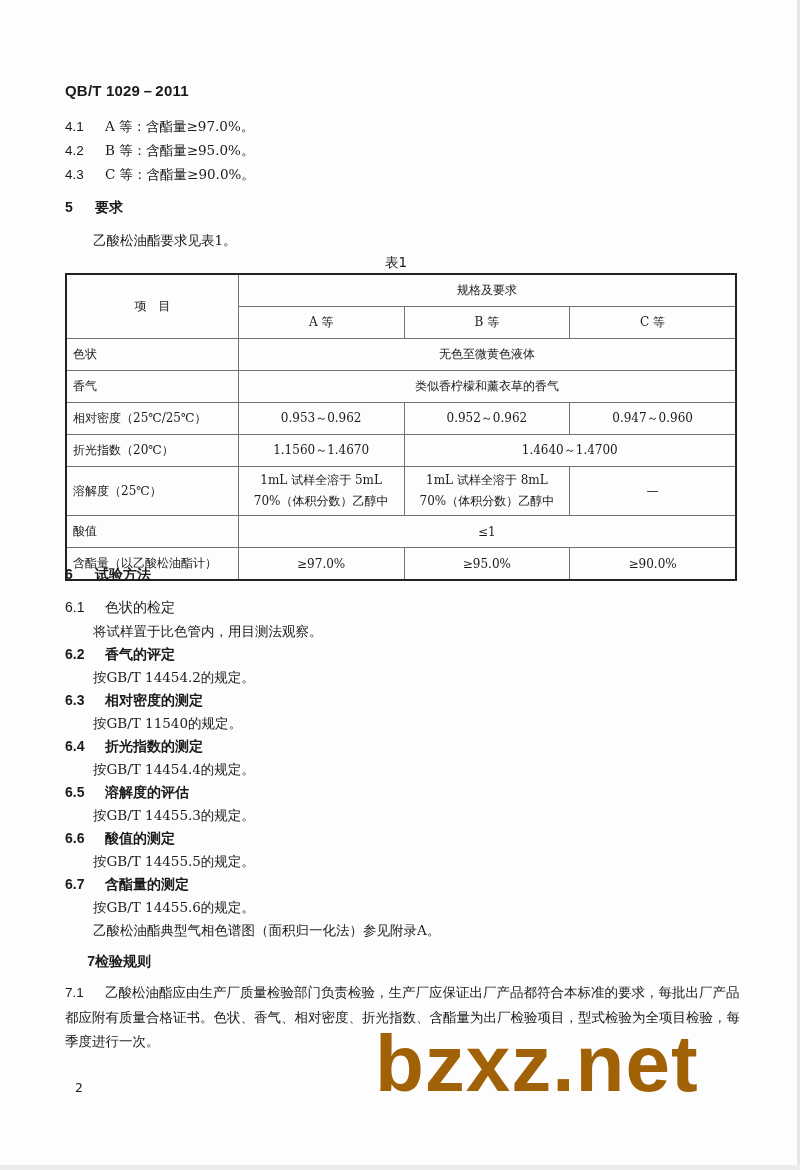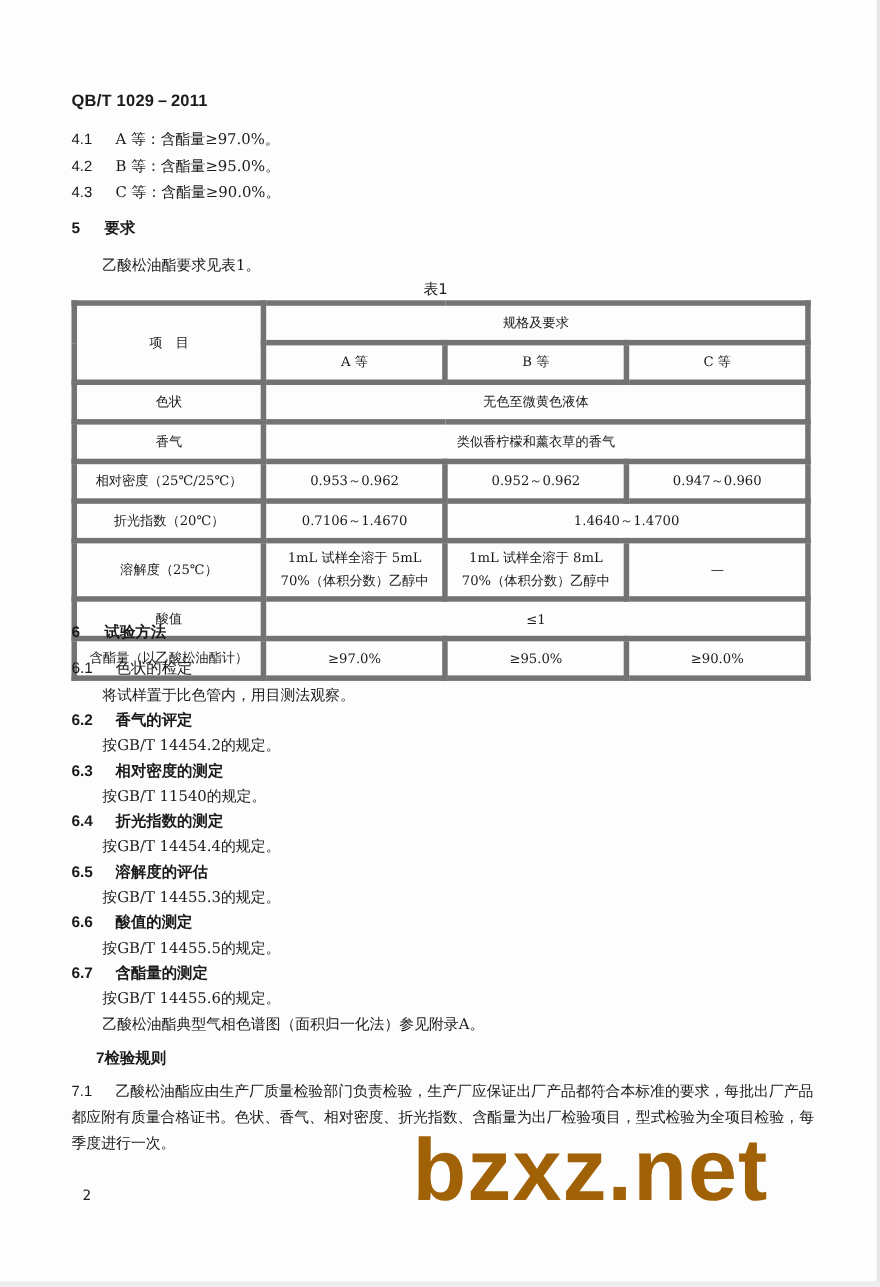--- a/index.html
+++ b/index.html
@@ -13,23 +13,23 @@
     .std-code { left:65px; top:82px; font-family:"Liberation Sans", sans-serif; font-weight:bold; font-size:15px; letter-spacing:0.2px; }
     .line { font-size:13.5px; }
     .heading { font-family:"DejaVu Sans", "Liberation Sans", sans-serif; font-weight:bold; font-size:14px; }
     .num { display:inline-block; width:40px; font-family:"Liberation Sans", sans-serif; }
     .num-sec { display:inline-block; width:30px; font-family:"Liberation Sans", sans-serif; }
     .caption { left:385px; top:254px; font-weight:normal; font-size:13.5px; font-family:"DejaVu Sans", sans-serif; }
     table.spec {
       position:absolute; left:65px; top:273px; width:672px; border-collapse:collapse;
       font-size:12px; font-family:"DejaVu Serif", serif;
     }
-    table.spec td { border:5px solid #737373; padding:0 6px; height:31px; text-align:center; }
+    table.spec td { border:1px solid #737373; padding:0 6px; height:31px; text-align:center; }
     table.spec { border:2px solid #222; }
-    table.spec td.item { text-align:center; width:159px; }
+    table.spec td.item { text-align:left; width:159px; }
     table.spec td.grade { width:153px; }
     table.spec tr.tall td { height:48px; line-height:21px; }
     .para { left:65px; font-size:13.5px; white-space:normal; width:680px; line-height:24px; }
     .page-num { left:75px; top:1080px; font-size:13px; font-family:"DejaVu Sans Mono", monospace; }
     .watermark { left:375px; top:1018px; font-family:"Liberation Sans", sans-serif; font-weight:bold; font-size:80px; color:#a16207; letter-spacing:1px; }
   </style>
 </head>
 <body>
 
 <div class="right-edge"></div>
@@ -73,21 +73,21 @@
     <td colspan="3">类似香柠檬和薰衣草的香气</td>
   </tr>
   <tr>
     <td class="item">相对密度（25℃/25℃）</td>
     <td>0.953～0.962</td>
     <td>0.952～0.962</td>
     <td>0.947～0.960</td>
   </tr>
   <tr>
     <td class="item">折光指数（20℃）</td>
-    <td>0.7106～1.4670</td>
+    <td>1.1560～1.4670</td>
     <td colspan="2">1.4640～1.4700</td>
   </tr>
   <tr class="tall">
     <td class="item">溶解度（25℃）</td>
     <td>
       <div>1mL 试样全溶于 5mL</div>
       <div>70%（体积分数）乙醇中</div>
     </td>
     <td>
       <div>1mL 试样全溶于 8mL</div>

